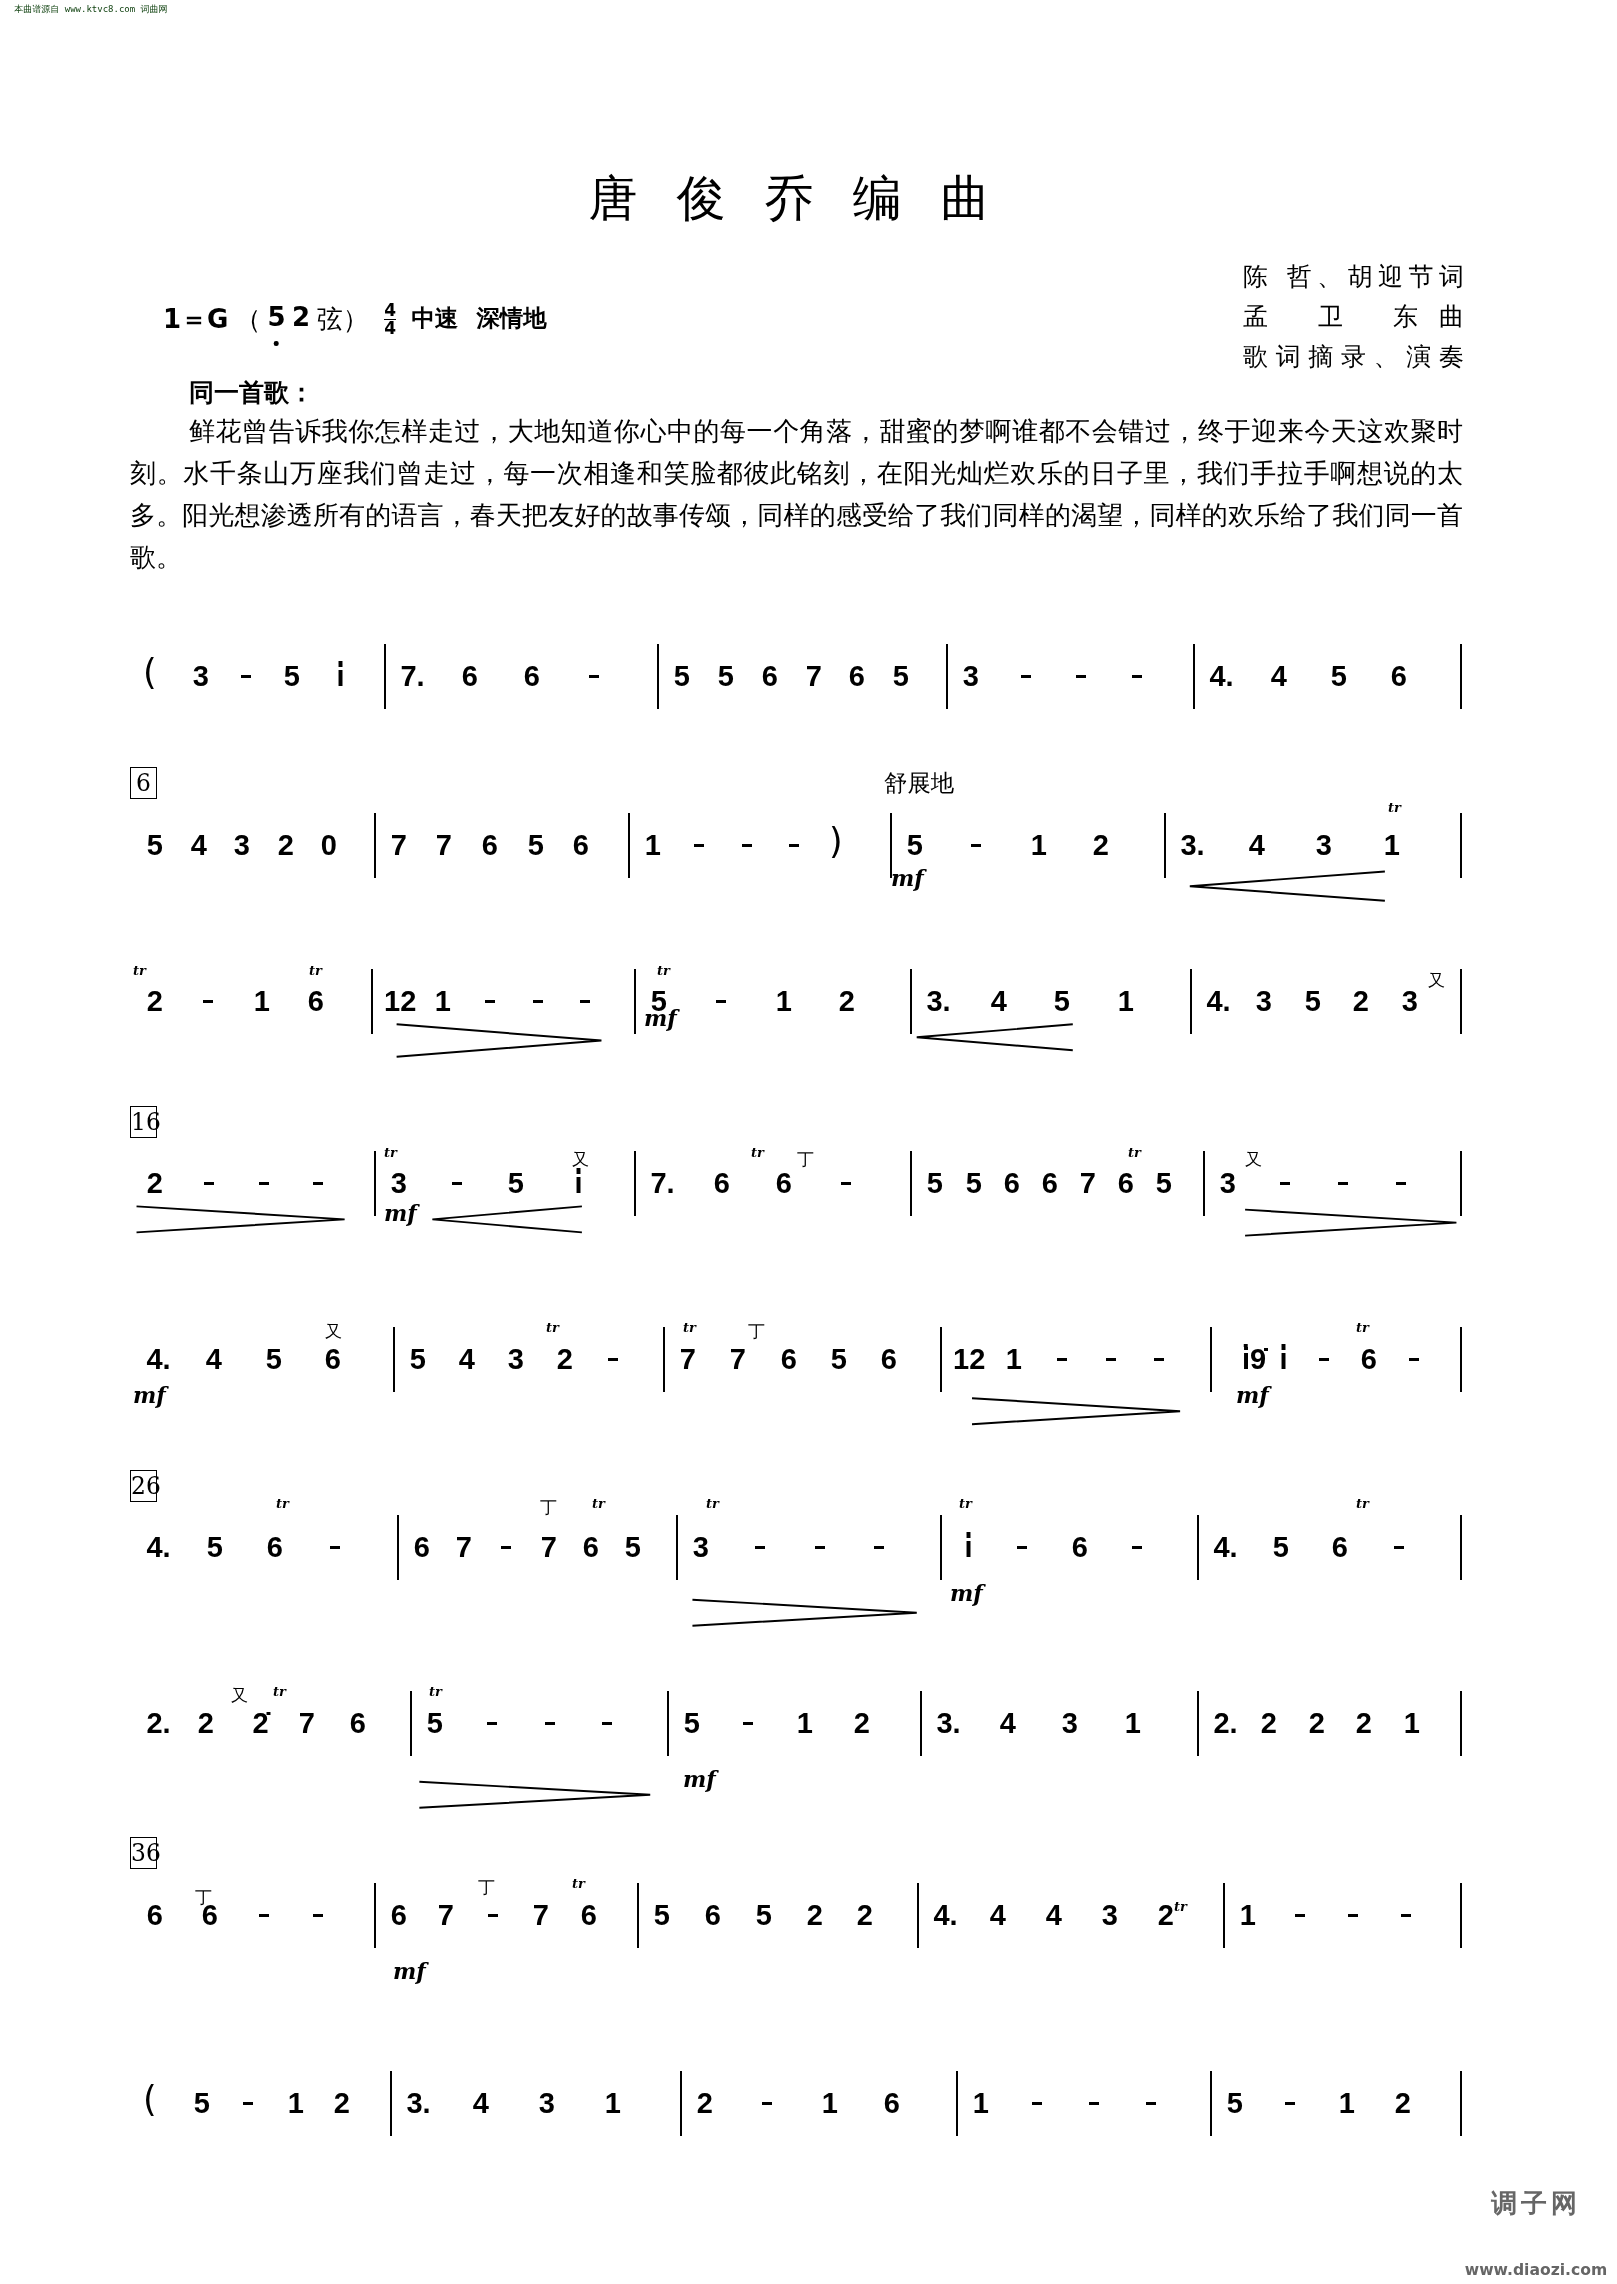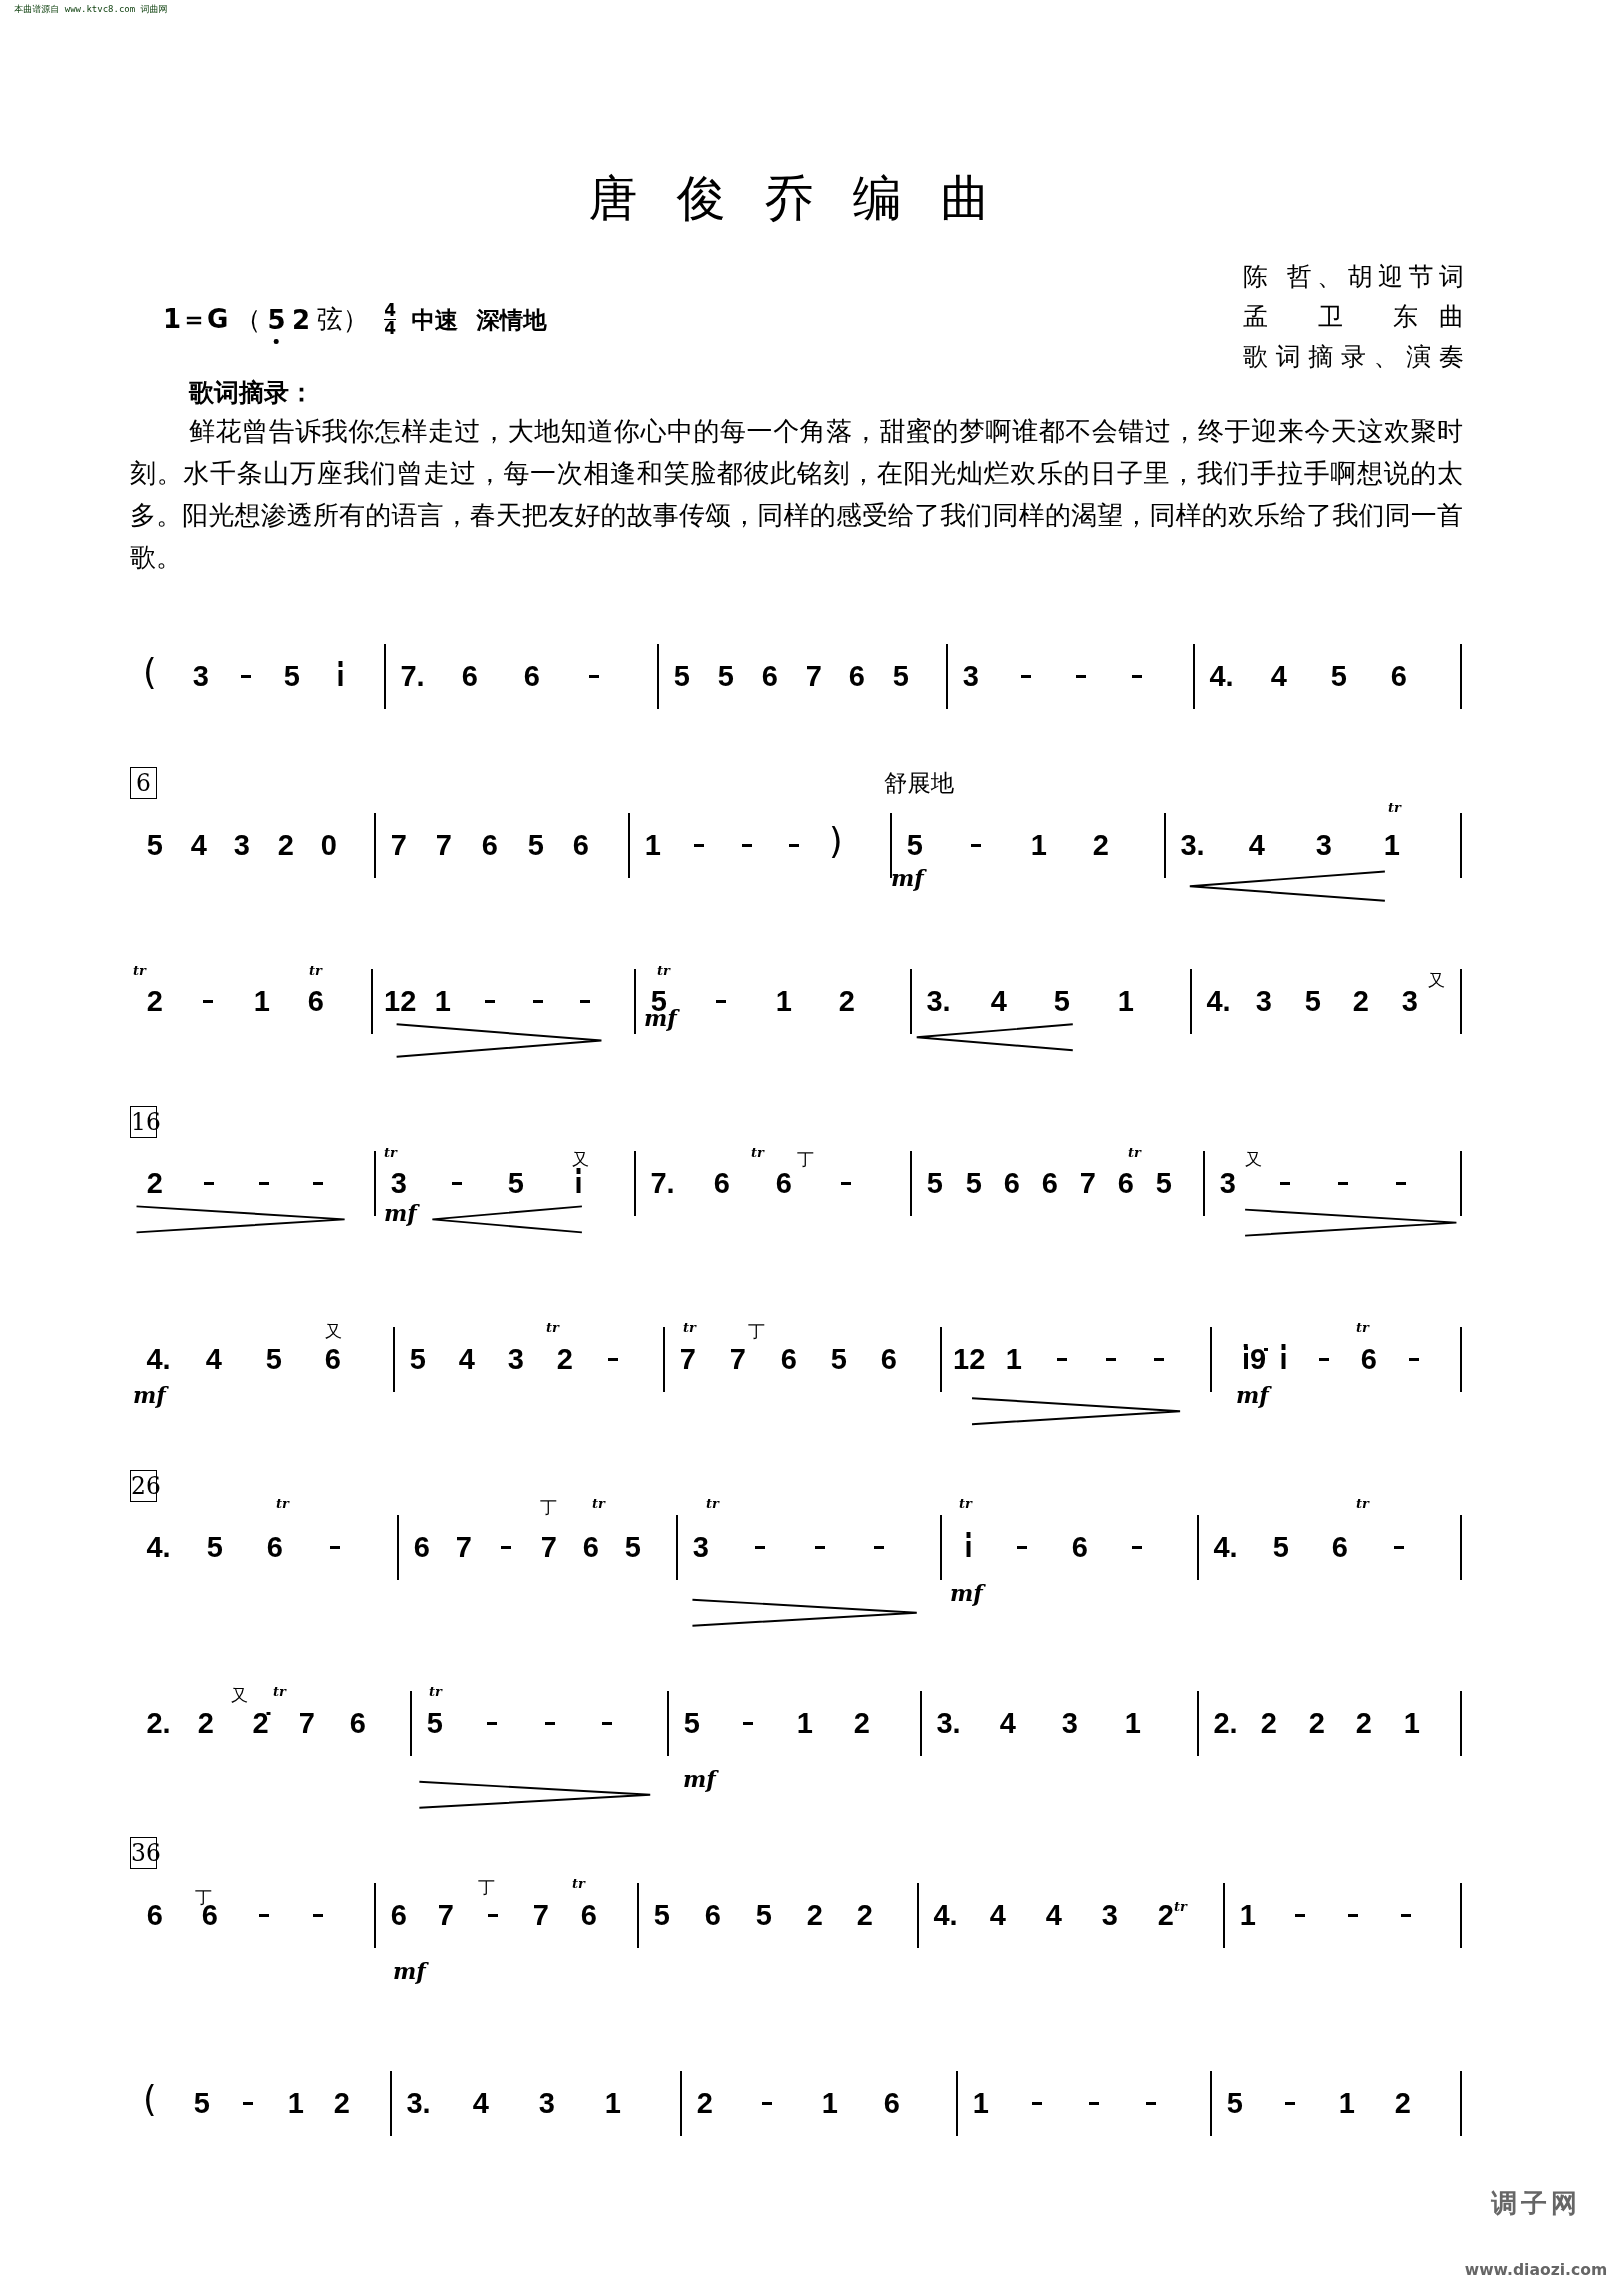--- a/index.html
+++ b/index.html
@@ -6,21 +6,21 @@
   body { width: 1617px; height: 2284px; position: relative; overflow: hidden;
          font-family: "DejaVu Sans", sans-serif; color: #000; }
   .source-note { position: absolute; left: 14.3px; top: 2.6px; font-size: 9px; color: #0a3d0a;
                  font-family: "DejaVu Sans Mono", monospace; }
   .title { position: absolute; left: 0; width: 1617px; top: 133px; text-align: center;
            font-family: "DejaVu Serif", serif; font-size: 49px; letter-spacing: 39px; font-weight: normal; }
   .credits { position: absolute; right: 153px; top: 257px; text-align: justify; font-size: 25px;
              font-family: "DejaVu Serif", serif; line-height: 40px; }
   .credits div { text-align-last: justify; width: 221px; }
   .key-sig { position: absolute; left: 163px; top: 302px; font-size: 26px; font-weight: bold;
-             display: flex; align-items: center; gap: 6.5px; }
+             display: flex; gap: 6.5px; }
   .key-sig .frac { display: inline-flex; flex-direction: column; font-size: 17px; line-height: 17px;
                    text-align: center; border: none; margin: 0 9px; }
   .key-sig .frac span:first-child { border-bottom: 1.3px solid #000; }
   .key-sig .dotbelow { position: relative; }
   .key-sig .dotbelow::after { content: ""; position: absolute; left: 50%; bottom: -9px; width: 4.6px; height: 4.6px;
                               background: #000; border-radius: 50%; transform: translateX(-50%); }
   .lyrics-head { position: absolute; left: 189px; top: 376px; font-size: 25px; font-weight: bold; }
   .lyrics { position: absolute; left: 130px; width: 1333px; top: 410px; font-size: 26px;
             line-height: 42px; text-indent: 59px; text-align: justify; font-family: "DejaVu Sans", sans-serif; }
   .row { position: absolute; left: 130px; width: 1327px; height: 72px; }
@@ -59,21 +59,21 @@
   <span>2</span>
   <span style="font-weight:normal">弦）</span>
   <span class="frac">
     <span>4</span>
     <span>4</span>
   </span>
   <span style="font-size:23.4px">中速</span>
   <span style="font-size:23.4px;margin-left:11.7px">深情地</span>
 </div>
 
-<div class="lyrics-head">歌词摘录：</div>
+<div class="lyrics-head">同一首歌：</div>
 <div class="lyrics">鲜花曾告诉我你怎样走过，大地知道你心中的每一个角落，甜蜜的梦啊谁都不会错过，终于迎来今天这欢聚时刻。水千条山万座我们曾走过，每一次相逢和笑脸都彼此铭刻，在阳光灿烂欢乐的日子里，我们手拉手啊想说的太多。阳光想渗透所有的语言，春天把友好的故事传颂，同样的感受给了我们同样的渴望，同样的欢乐给了我们同一首歌。</div>
 
 <div id="score">
     <div class="row" style="top: 644px; left: 0px; width: 1617px;">
       <div class="bar" style="left: 384px;"></div>
       <div class="bar" style="left: 657px;"></div>
       <div class="bar" style="left: 946px;"></div>
       <div class="bar" style="left: 1193px;"></div>
       <div class="bar" style="left: 1460px;"></div>
       <div class="paren" style="left: 143px;">(</div>

